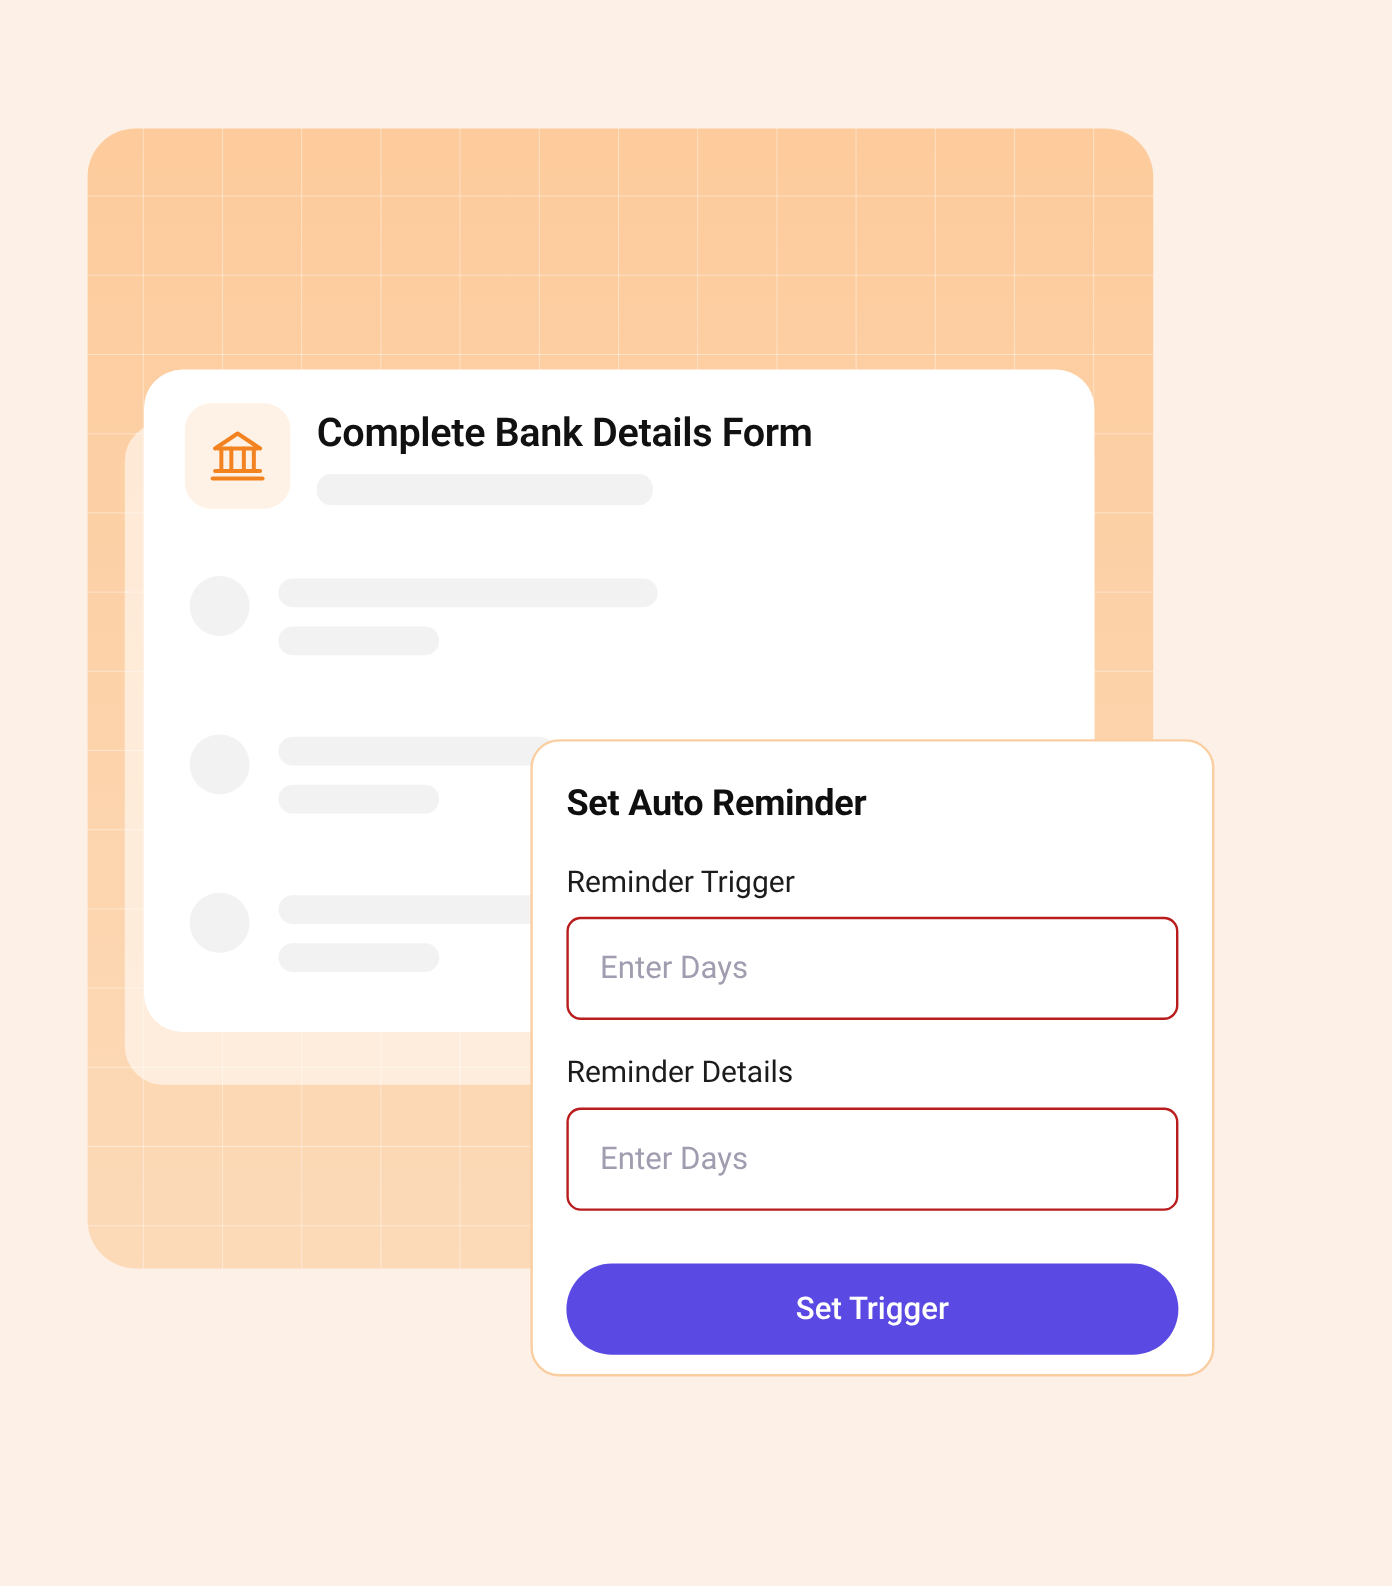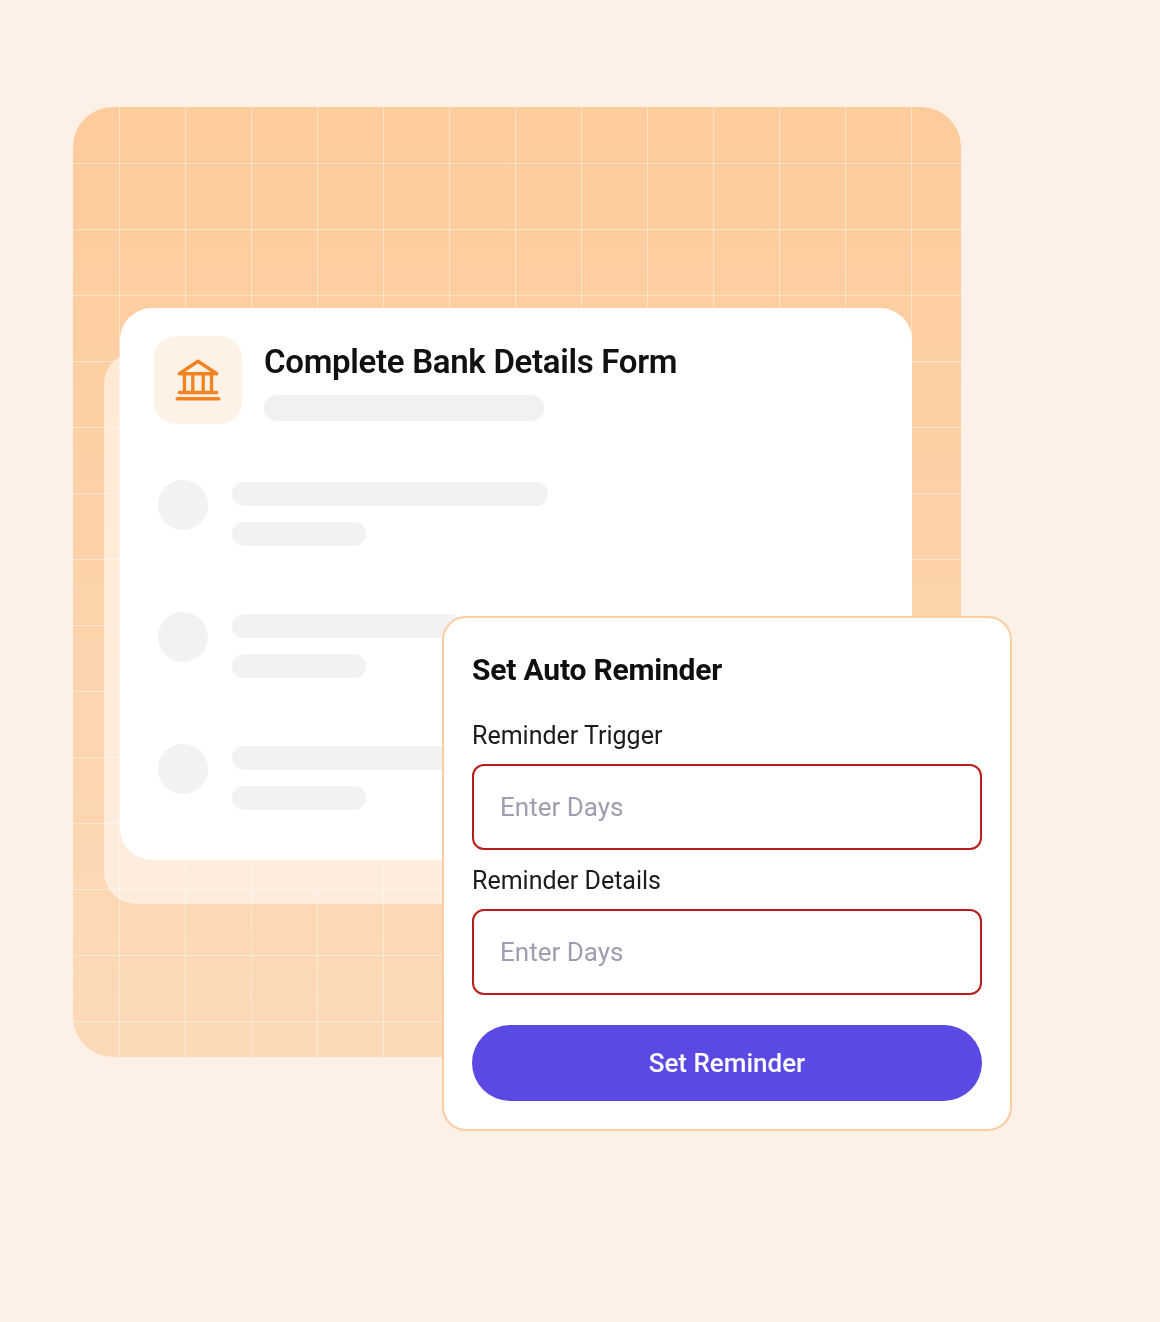--- a/index.html
+++ b/index.html
@@ -150,33 +150,33 @@
     }
     
     .reminder-card {
       position: absolute;
       left: 442px;
       top: 616px;
       width: 570px;
       background: #FFFFFF;
       border: 2px solid #FBCEA2;
       border-radius: 24px;
-      padding: 34px 28px 28px 28px;
+      padding: 34px 28px 16px 28px;
     }
     
     .reminder-title {
       font-size: 30px;
       font-weight: 700;
       color: #0F0F0F;
       letter-spacing: -0.2px;
       margin-bottom: 34px;
     }
     
     .form-field {
-      margin-bottom: 16px;
+      margin-bottom: 30px;
     }
     
     .field-label {
       font-size: 25px;
       font-weight: 400;
       color: #1C1C1C;
       margin-bottom: 14px;
     }
     
     .field-input {
@@ -270,14 +270,14 @@
   <div class="form-field">
     <div class="field-label">Reminder Trigger</div>
     <input type="text" class="field-input" placeholder="Enter Days" style="">
   </div>
   
   <div class="form-field">
     <div class="field-label">Reminder Details</div>
     <input type="text" class="field-input" placeholder="Enter Days" style="">
   </div>
   
-  <button class="submit-button">Set Reminder</button>
+  <button class="submit-button">Set Trigger</button>
 </div>
 
 </body></html>

